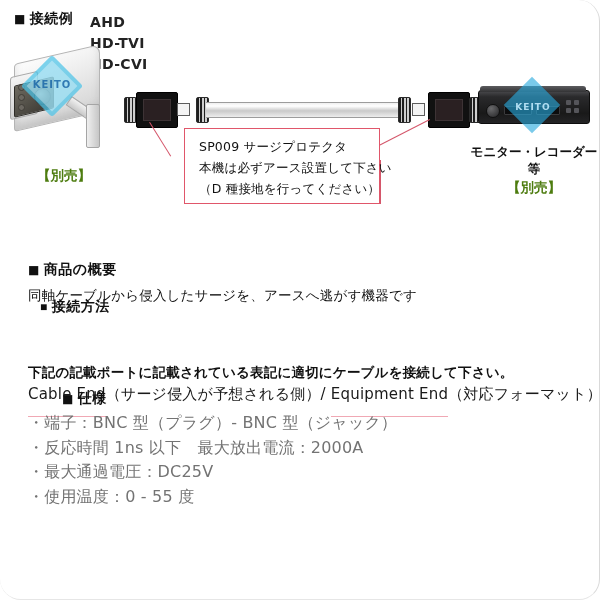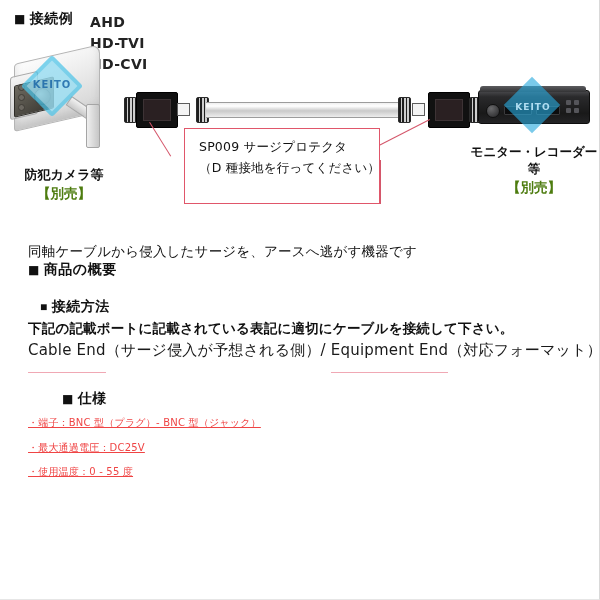--- a/index.html
+++ b/index.html
@@ -12,25 +12,26 @@
     position: relative;
     width: 600px;
     height: 600px;
     background: #ffffff;
     border-right: 1px solid #d9d9d9;
     border-bottom: 1px solid #e6e6e6;
     box-sizing: border-box;
     overflow: hidden;
     font-family: "DejaVu Sans", "Liberation Sans", sans-serif;
     color: #1a1a1a;
+    border-radius: 21px;
   }
 
   
   .abs { position: absolute; }
-  .nowrap { white-space: nowrap; }
+  .nowrap { white-space: nowrap; margin-top: 44px; }
   .sq-head {
     font-size: 14px;
     font-weight: 700;
     letter-spacing: 0.5px;
     color: #111;
   }
   .sq-head .mark {
     font-size: 12px;
     margin-right: 4px;
     line-height: 1;
@@ -254,26 +255,25 @@
   #sec-method-ports    { left: 28px; top: 341px; font-size: 15px; letter-spacing: .2px; }
   .uline {
     border-bottom: 1.6px solid #f0a8b4;
     padding-bottom: 13px;
   }
 
   #sec-spec-title      { left: 28px; top: 390px; margin-left: 34px; }
   #spec-list           { left: 28px; top: 411px; }
   #spec-list li {
     list-style: none;
-    font-size: 10px;
+    font-size: 16px;
     line-height: 24.5px;
-    color: #ef4444;
+    color: #737373;
     letter-spacing: .2px;
     white-space: nowrap;
-    text-decoration: underline;
   }
   #spec-list { margin: 0; padding: 0; }
 </style>
 </head>
 <body>
 
 <div id="page">
 
   <div class="abs sq-head" id="sec-connection-title">
     <span class="mark">■</span><span>接続例</span>
@@ -294,21 +294,20 @@
     <div class="cam-led" style="left:14px; top:46px;"></div>
     <div class="cam-led" style="left:14px; top:56px;"></div>
     <div class="cam-bracket-arm"></div>
     <div class="cam-bracket-plate"></div>
     <div class="cam-watermark"></div>
     <div class="cam-watermark-inner"></div>
     <div class="cam-watermark-text">KEITO</div>
   </div>
 
   <div class="abs" id="camera-caption">
-    <div class="cap-main">防犯カメラ等</div>
     <div class="cap-sub red">【別売】</div>
   </div>
 
   <div class="abs" id="cable-assembly">
     <div class="conn-ring" style="left:0px;"></div>
     <div class="sp-box" style="left:12px;"></div>
     <div class="conn-stub" style="left:53px;"></div>
     <div class="conn-ring" style="left:72px;"></div>
     <div class="cable-run" style="left:82px; width:194px;"></div>
     <div class="conn-ring" style="left:274px;"></div>
@@ -316,20 +315,21 @@
     <div class="sp-box" style="left:304px;"></div>
     <div class="conn-ring" style="left:345px;"></div>
   </div>
 
   <div class="leader abs" style="left:150px; top:122px; width:40px; transform:rotate(58deg);"></div>
   <div class="leader abs" style="left:430px; top:120px; width:62px; transform:rotate(153deg);"></div>
   <div class="leader abs" style="left:380px; top:160px; width:1.3px; height:44px; background:#d4566a;"></div>
 
   <div class="abs" id="callout-box">
     <div class="co-line">SP009 サージプロテクタ</div>
+    <div class="co-line">本機は必ずアース設置して下さい</div>
     <div class="co-line">（D 種接地を行ってください）</div>
   </div>
 
   <div class="abs" id="recorder-figure">
     <div class="rec-body"></div>
     <div class="rec-top"></div>
     <div class="rec-knob"></div>
     <div class="rec-slot" style="left:26px; width:26px;"></div>
     <div class="rec-slot" style="left:58px; width:22px;"></div>
     <div class="rec-btn" style="left:88px; top:14px;"></div>
@@ -358,17 +358,18 @@
   <div class="abs nowrap" id="sec-method-ports">
     <span class="uline">Cable End</span><span>（サージ侵入が予想される側）</span><span>/</span>&nbsp;<span class="uline">Equipment End</span><span>（対応フォーマット）</span>
   </div>
 
   <div class="abs sq-head" id="sec-spec-title">
     <span class="mark">■</span><span>仕様</span>
   </div>
 
   <ul class="abs" id="spec-list">
     <li>・端子：BNC 型（プラグ）- BNC 型（ジャック）</li>
+    <li>・反応時間 1ns 以下　最大放出電流：2000A</li>
     <li>・最大通過電圧：DC25V</li>
     <li>・使用温度：0 - 55 度</li>
   </ul>
 
 </div>
 
 </body></html>

